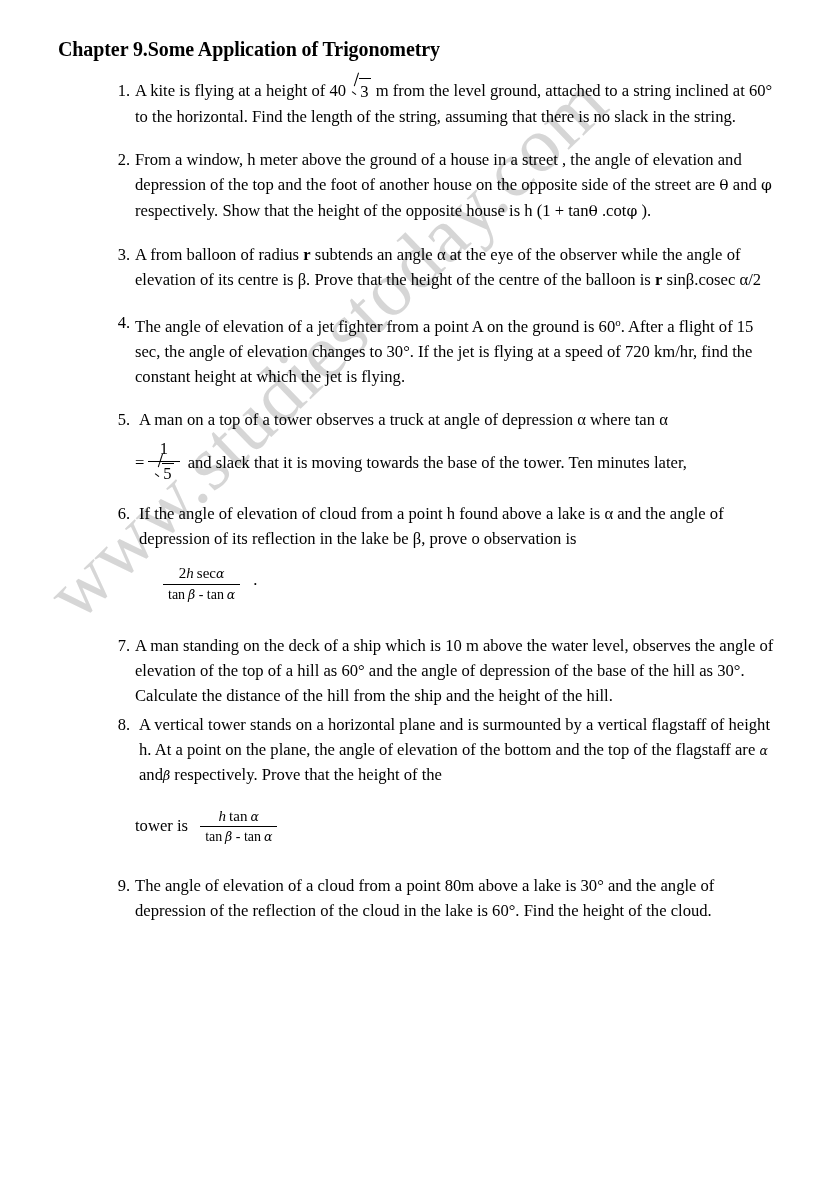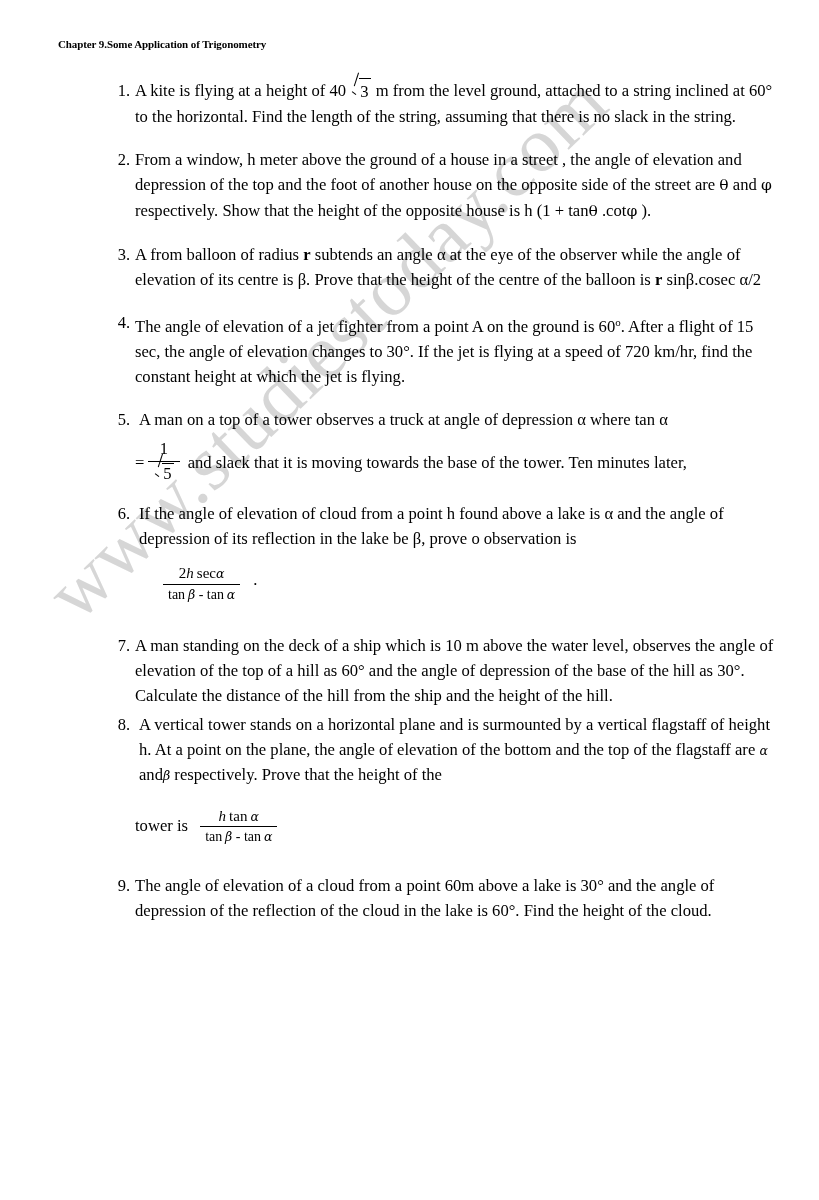--- a/index.html
+++ b/index.html
@@ -39,21 +39,21 @@
   .content {
     position: relative;
     z-index: 2;
   }
 
   
   .doc-title {
     position: absolute;
     left: 58px;
     top: 38px;
-    font-size: 11px;
+    font-size: 20px;
     font-weight: bold;
     letter-spacing: -0.1px;
     white-space: nowrap;
     font-family: Liberation Serif, serif;
   }
 
   
   .qlist {
     position: absolute;
     left: 0;
@@ -279,18 +279,18 @@
             <span class="frac frac-small" style="margin-left:8px;text-align:center;">
               <span class="num"><i class="serif-i">h</i> <span>tan</span> <i class="serif-i gsym-sm">α</i></span>
               <span class="den" style="font-size:14px;"><span>tan</span> <i class="serif-i gsym-sm">β</i>&nbsp;<span>-</span>&nbsp;<span>tan</span> <i class="serif-i gsym-sm">α</i></span>
             </span>
           </div>
         </div>
       </div>
 
       <div class="qitem">
         <div class="qnum">9.</div>
-        <div class="qbody">The angle of elevation of a cloud from a point 60m above a lake is 30° and the angle of depression of the reflection of the cloud in the lake is 60°. Find the height of the cloud.</div>
+        <div class="qbody">The angle of elevation of a cloud from a point 80m above a lake is 30° and the angle of depression of the reflection of the cloud in the lake is 60°. Find the height of the cloud.</div>
       </div>
 
     </div>
   </div>
 </div>
 
 </body></html>

